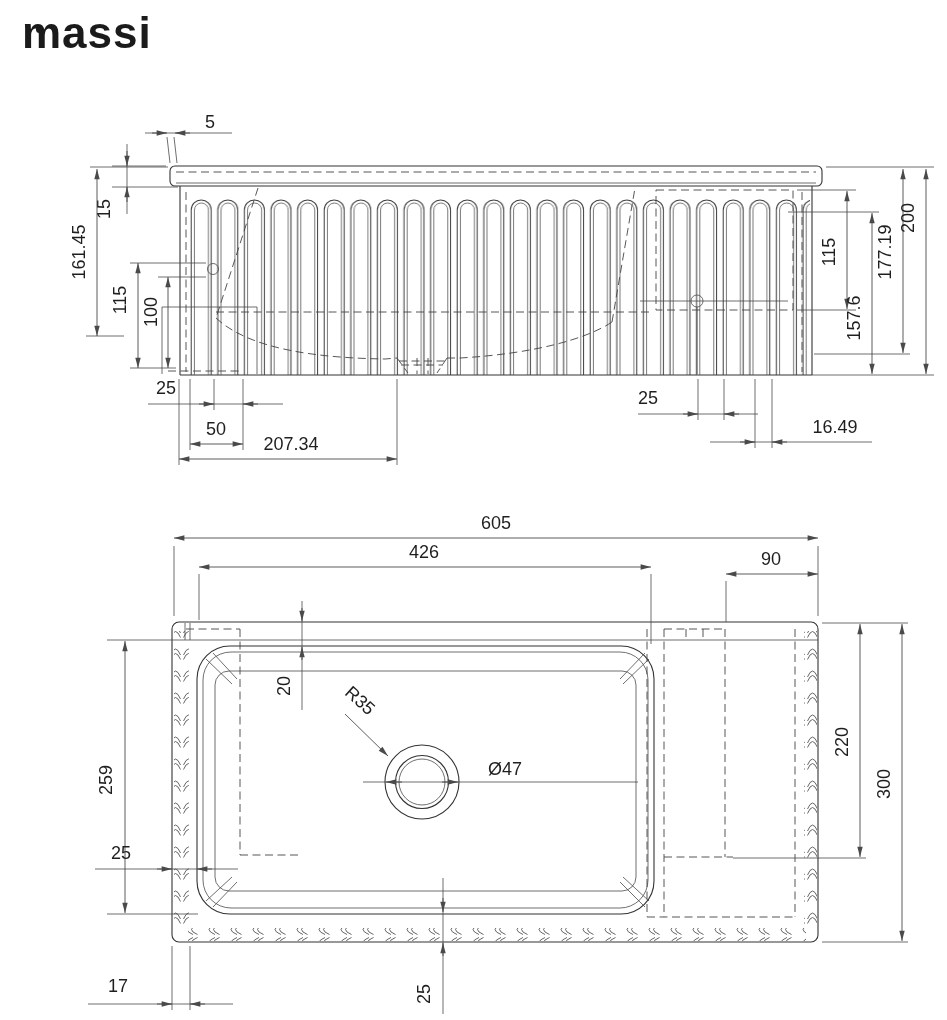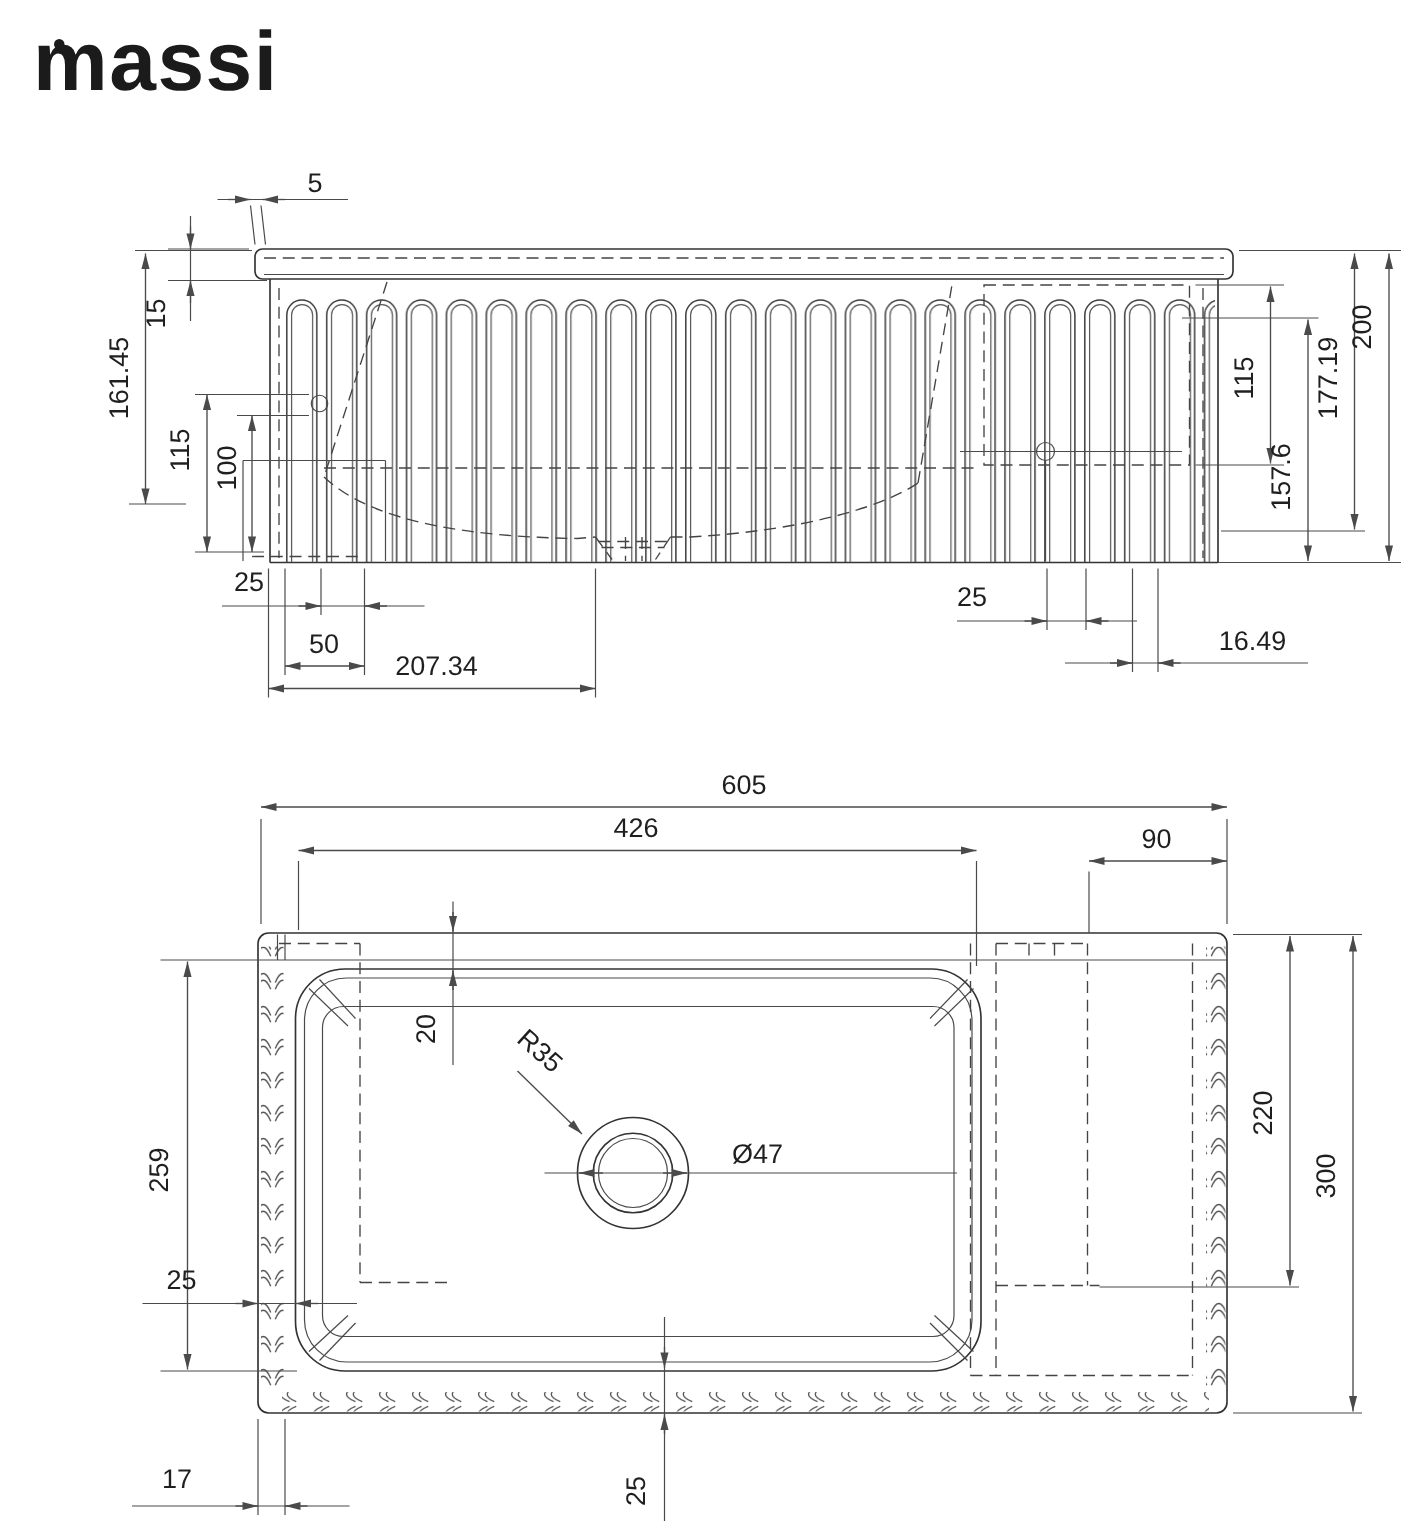--- a/index.html
+++ b/index.html
@@ -1,18 +1,18 @@
 <!DOCTYPE html>
 <html><head>
 <meta charset="utf-8">
 <style>
   html,body{margin:0;padding:0;background:#ffffff;}
   #stage{position:relative;width:947px;height:1020px;background:#fff;overflow:hidden;
          font-family:"Liberation Sans", sans-serif;}
-  #logo{position:absolute;left:22px;top:8px;font-size:56px;font-weight:700;
+  #logo{position:absolute;left:22px;top:8px;font-size:44px;font-weight:700;
         letter-spacing:1px;color:#1b1b1b;}
   #logo-dot{position:absolute;left:36px;top:26px;width:7px;height:7px;border-radius:50%;
         background:#1b1b1b;}
   svg{position:absolute;left:0;top:0;}
   .ln{stroke:#333;stroke-width:1.1;fill:none;}
   .tn{stroke:#4a4a4a;stroke-width:0.8;fill:none;}
   .dash{stroke:#444;stroke-width:0.9;fill:none;stroke-dasharray:8 4.5;}
   .dim{stroke:#4a4a4a;stroke-width:0.9;fill:none;}
   .dl{font-family:"Liberation Sans",sans-serif;font-size:18px;fill:#1f1f1f;}
 </style>

